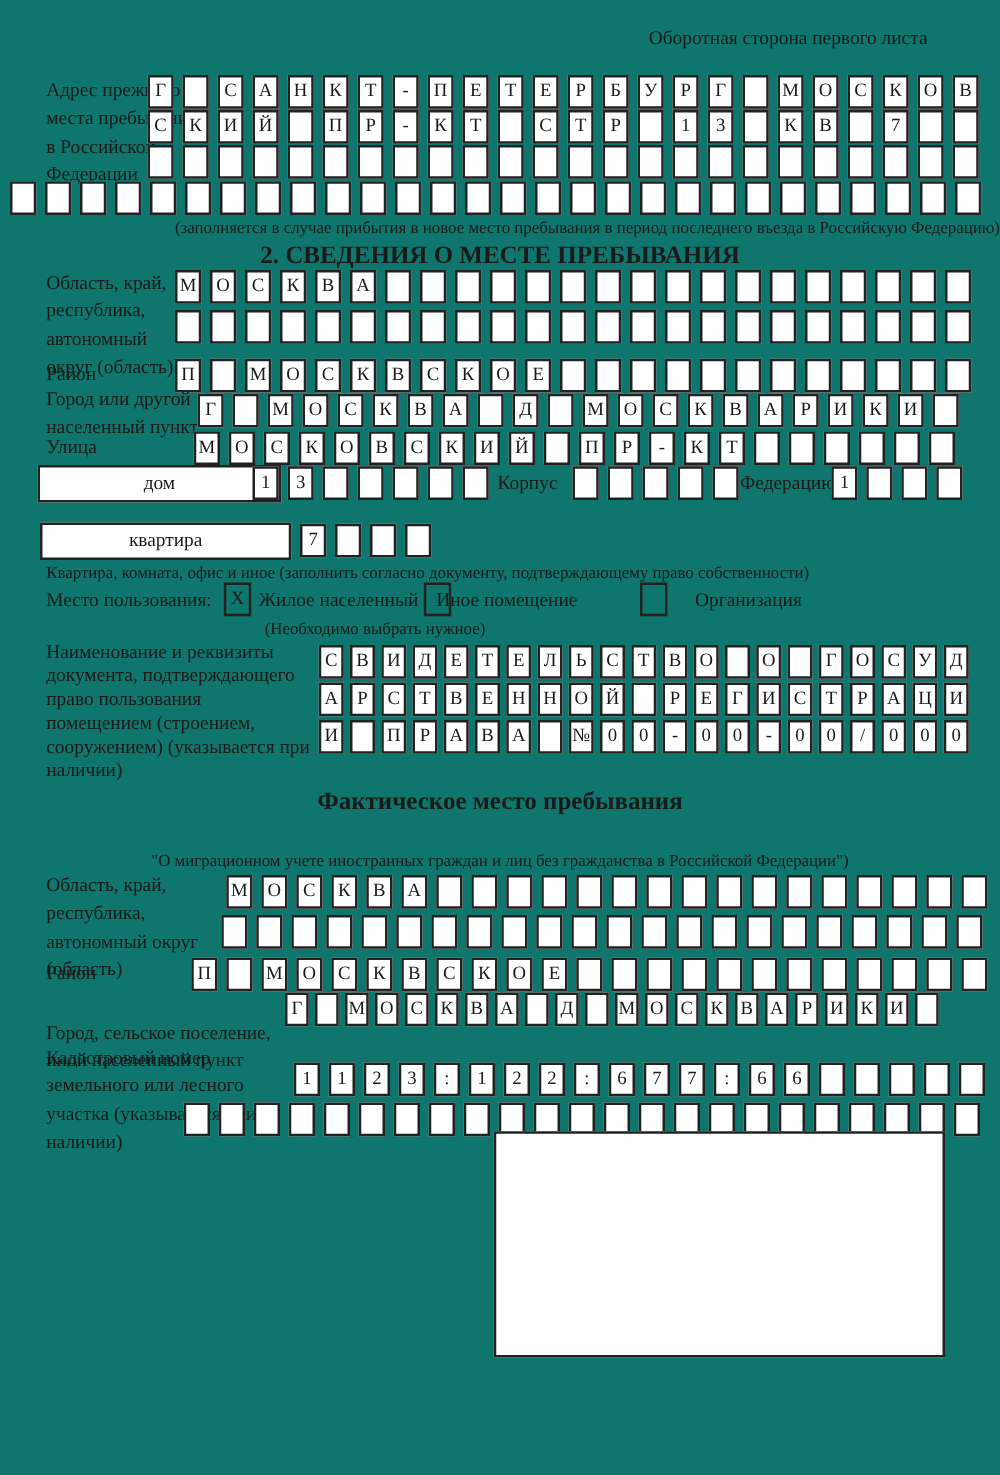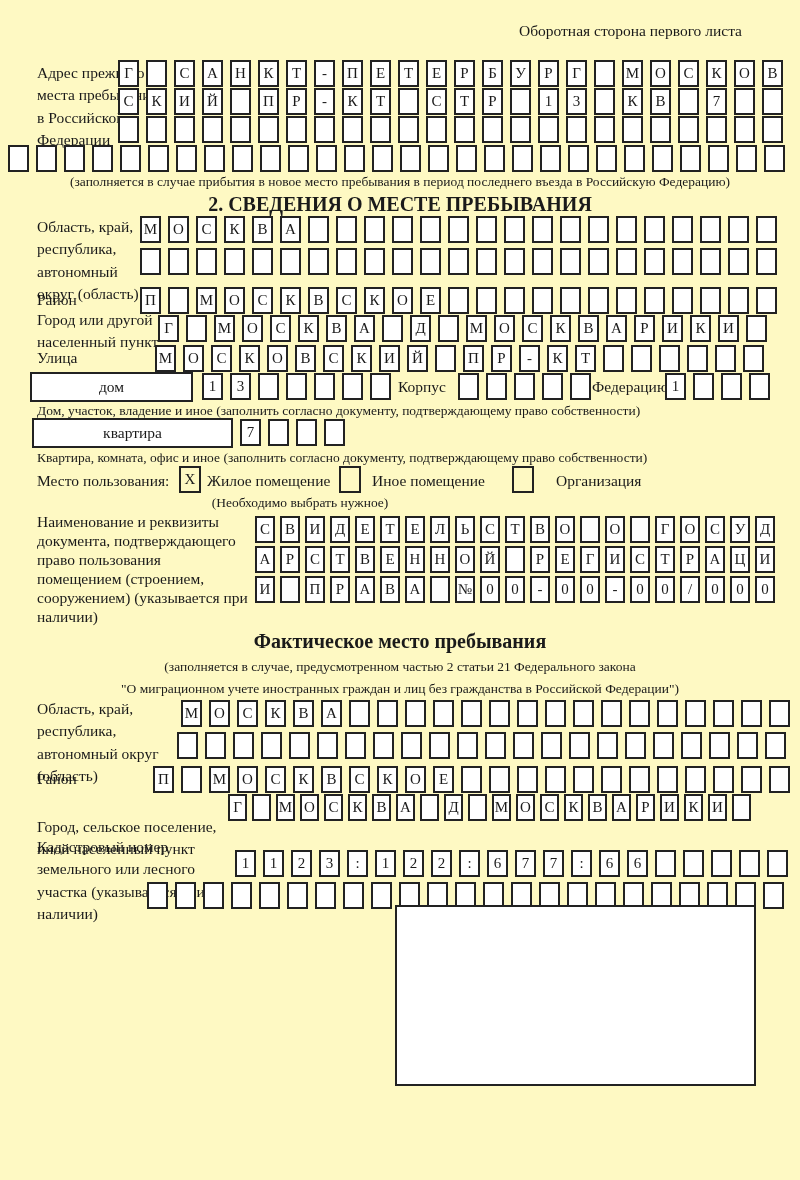--- a/index.html
+++ b/index.html
@@ -1,16 +1,16 @@
 <!DOCTYPE html>
 <html><head>
 <meta charset="utf-8">
 <style>
   html,body{margin:0;padding:0;background:#fff;}
-  .page{position:relative;width:800px;height:1180px;background:#fef9c3;overflow:hidden;
+  .page{position:relative;width:800px;height:1180px;background:#0f766e;overflow:hidden;
         font-family:"Liberation Serif","DejaVu Serif",serif;color:#1a1a1a;}
   .abs{position:absolute;}
   .lbl{font-size:15.5px;line-height:1.45;}
   .cells{position:absolute;display:flex;gap:7px;}
   .cell{flex:0 0 21px;width:21px;height:27px;box-sizing:border-box;border:2px solid #222;
         display:flex;align-items:center;justify-content:center;font-size:15px;background:#fff;}
   .cells.p25{gap:5px;} .cells.p25 .cell{flex-basis:20px;width:20px;}
   .cells.p24{gap:5px;} .cells.p24 .cell{flex-basis:19px;width:19px;}
   .namebox{position:absolute;box-sizing:border-box;border:2px solid #222;display:flex;
            align-items:center;justify-content:center;font-size:15.5px;background:#fff;}
@@ -130,21 +130,21 @@
       <span class="cell"></span>
       <span class="cell"></span>
       <span class="cell"></span>
       <span class="cell"></span>
       <span class="cell"></span>
       <span class="cell"></span>
       <span class="cell"></span>
       <span class="cell"></span>
       <span class="cell"></span>
     </div>
-  <div class="abs caption center" style="top:173px;">(заполняется в случае прибытия в новое место пребывания в период последнего въезда в Российскую Федерацию)</div>
+  <div class="abs caption center" style="top:173px;text-align:right;">(заполняется в случае прибытия в новое место пребывания в период последнего въезда в Российскую Федерацию)</div>
 
   <div class="abs title center" style="top:193px;">2. СВЕДЕНИЯ О МЕСТЕ ПРЕБЫВАНИЯ</div>
 
   <div class="abs lbl" style="left:37px;top:216px;width:118px;">Область, край, республика, автономный округ (область)</div>
   <div class="cells" style="left:140px;top:216px;">
       <span class="cell">М</span>
       <span class="cell">О</span>
       <span class="cell">С</span>
       <span class="cell">К</span>
       <span class="cell">В</span>
@@ -265,21 +265,21 @@
       <span class="cell">К</span>
       <span class="cell">Т</span>
       <span class="cell"></span>
       <span class="cell"></span>
       <span class="cell"></span>
       <span class="cell"></span>
       <span class="cell"></span>
       <span class="cell"></span>
     </div>
 
-  <div class="namebox" style="left:30px;top:372px;width:163px;height:30px;">дом</div>
+  <div class="namebox" style="left:30px;top:372px;width:195px;height:30px;">дом</div>
   <div class="cells" style="left:202px;top:373px;">
       <span class="cell">1</span>
       <span class="cell">3</span>
       <span class="cell"></span>
       <span class="cell"></span>
       <span class="cell"></span>
       <span class="cell"></span>
       <span class="cell"></span>
     </div>
   <div class="abs lbl" style="left:398px;top:376px;">Корпус</div>
@@ -290,36 +290,35 @@
       <span class="cell"></span>
       <span class="cell"></span>
     </div>
   <div class="abs lbl" style="left:592px;top:376px;">Федерацию</div>
   <div class="cells" style="left:665px;top:373px;">
       <span class="cell">1</span>
       <span class="cell"></span>
       <span class="cell"></span>
       <span class="cell"></span>
     </div>
-  <div class="abs caption" style="left:37px;top:402px;">Дом, участок, владение и иное (заполнить согласно документу, подтверждающему право собственности)</div>
 
   <div class="namebox" style="left:32px;top:418px;width:201px;height:30px;">квартира</div>
   <div class="cells" style="left:240px;top:419px;">
       <span class="cell">7</span>
       <span class="cell"></span>
       <span class="cell"></span>
       <span class="cell"></span>
     </div>
   <div class="abs caption" style="left:37px;top:449px;">Квартира, комната, офис и иное (заполнить согласно документу, подтверждающему право собственности)</div>
 
   <div class="abs lbl" style="left:37px;top:470px;">Место пользования:</div>
   <div class="optbox" style="left:179px;top:466px;">X</div>
-  <div class="abs lbl" style="left:207px;top:470px;">Жилое помещение</div>
+  <div class="abs lbl" style="left:207px;top:470px;">Жилое населенный</div>
   <div class="optbox" style="left:339px;top:466px;"></div>
-  <div class="abs lbl" style="left:372px;top:470px;">Иное помещение</div>
+  <div class="abs lbl" style="left:349px;top:470px;">Иное помещение</div>
   <div class="optbox" style="left:512px;top:466px;"></div>
   <div class="abs lbl" style="left:556px;top:470px;">Организация</div>
   <div class="abs lbl" style="left:37px;top:512px;width:212px;line-height:19px;">Наименование и реквизиты документа, подтверждающего право пользования помещением (строением, сооружением) (указывается при наличии)</div>
 
   <div class="abs caption" style="left:0px;top:494px;width:600px;text-align:center;">(Необходимо выбрать нужное)</div>
   <div class="cells p25" style="left:255px;top:516px;">
       <span class="cell">С</span>
       <span class="cell">В</span>
       <span class="cell">И</span>
       <span class="cell">Д</span>
@@ -382,21 +381,20 @@
       <span class="cell">-</span>
       <span class="cell">0</span>
       <span class="cell">0</span>
       <span class="cell">/</span>
       <span class="cell">0</span>
       <span class="cell">0</span>
       <span class="cell">0</span>
     </div>
 
   <div class="abs title center" style="top:630px;">Фактическое место пребывания</div>
-  <div class="abs caption center" style="top:658px;">(заполняется в случае, предусмотренном частью 2 статьи 21 Федерального закона</div>
   <div class="abs caption center" style="top:680px;">"О миграционном учете иностранных граждан и лиц без гражданства в Российской Федерации")</div>
 
   <div class="abs lbl" style="left:37px;top:698px;width:135px;">Область, край, республика, автономный округ (область)</div>
   <div class="cells" style="left:181px;top:700px;">
       <span class="cell">М</span>
       <span class="cell">О</span>
       <span class="cell">С</span>
       <span class="cell">К</span>
       <span class="cell">В</span>
       <span class="cell">А</span>

